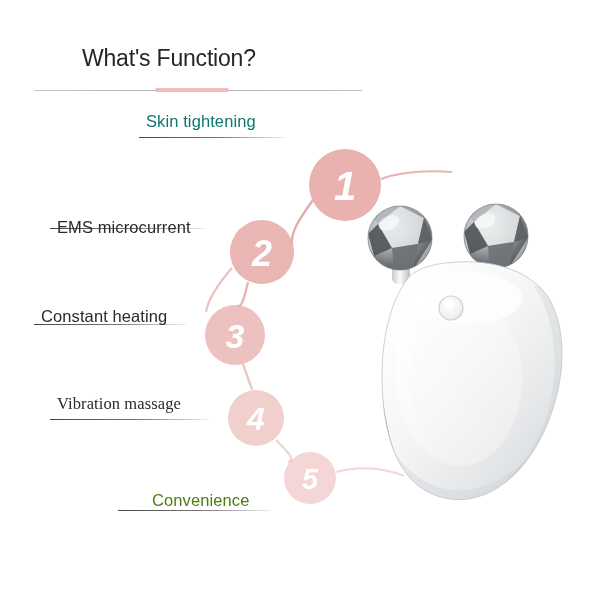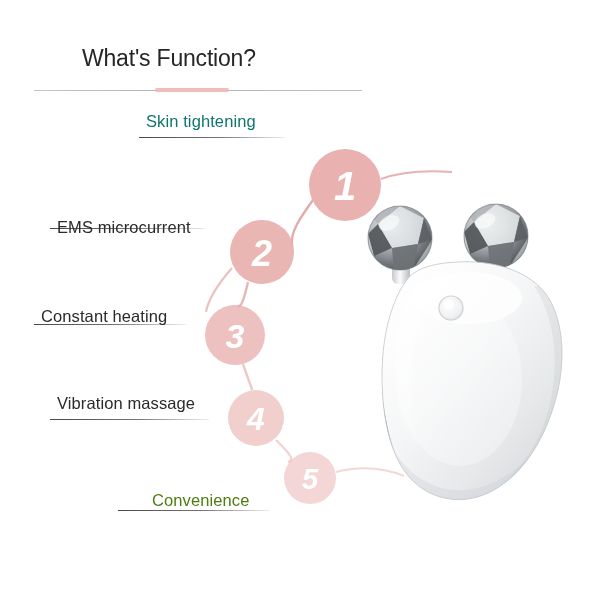--- a/index.html
+++ b/index.html
@@ -101,21 +101,21 @@
   <div id="title-divider"></div>
   <div id="title-divider-accent"></div>
 
   <div id="labels-layer">
       <div class="feature-label" style="left: 146px; top: 112px; color: #0f766e;">Skin tightening</div>
       <div class="feature-underline" style="left: 139px; top: 137px; width: 146px; background: linear-gradient(to right, rgba(40, 40, 40, 0.85) 0%, rgba(60, 60, 60, 0.7) 55%, rgba(120, 120, 120, 0.12) 100%);"></div>
       <div class="feature-label" style="left: 57px; top: 218px; color: rgb(42, 42, 42);">EMS microcurrent</div>
       <div class="feature-underline" style="left: 50px; top: 228px; width: 155px; background: linear-gradient(to right, rgba(40, 40, 40, 0.85) 0%, rgba(60, 60, 60, 0.7) 55%, rgba(120, 120, 120, 0.12) 100%);"></div>
       <div class="feature-label" style="left: 41px; top: 307px; color: rgb(42, 42, 42);">Constant heating</div>
       <div class="feature-underline" style="left: 34px; top: 324px; width: 152px; background: linear-gradient(to right, rgba(40, 40, 40, 0.85) 0%, rgba(60, 60, 60, 0.7) 55%, rgba(120, 120, 120, 0.12) 100%);"></div>
-      <div class="feature-label" style="left: 57px; top: 394px; color: rgb(42, 42, 42);">Vibration massage</div>
+      <div class="feature-label" style="left: 57px; top: 394px; color: rgb(42, 42, 42); font-family: Liberation Serif, serif;">Vibration massage</div>
       <div class="feature-underline" style="left: 50px; top: 419px; width: 159px; background: linear-gradient(to right, rgba(40, 40, 40, 0.85) 0%, rgba(60, 60, 60, 0.7) 55%, rgba(120, 120, 120, 0.12) 100%);"></div>
       <div class="feature-label" style="left: 152px; top: 491px; color: #4d7c0f;">Convenience</div>
       <div class="feature-underline" style="left: 118px; top: 510px; width: 152px; background: linear-gradient(to right, rgba(40, 40, 40, 0.85) 0%, rgba(60, 60, 60, 0.7) 55%, rgba(120, 120, 120, 0.12) 100%);"></div>
     </div>
 
   <svg id="flow-svg" viewBox="0 0 600 600">
     <defs>
       <linearGradient id="connGrad" x1="0" y1="0" x2="0" y2="1">
         <stop offset="0%" stop-color="#e2a6a4" stop-opacity="0.95"></stop>
         <stop offset="100%" stop-color="#e2a6a4" stop-opacity="0.45"></stop>

